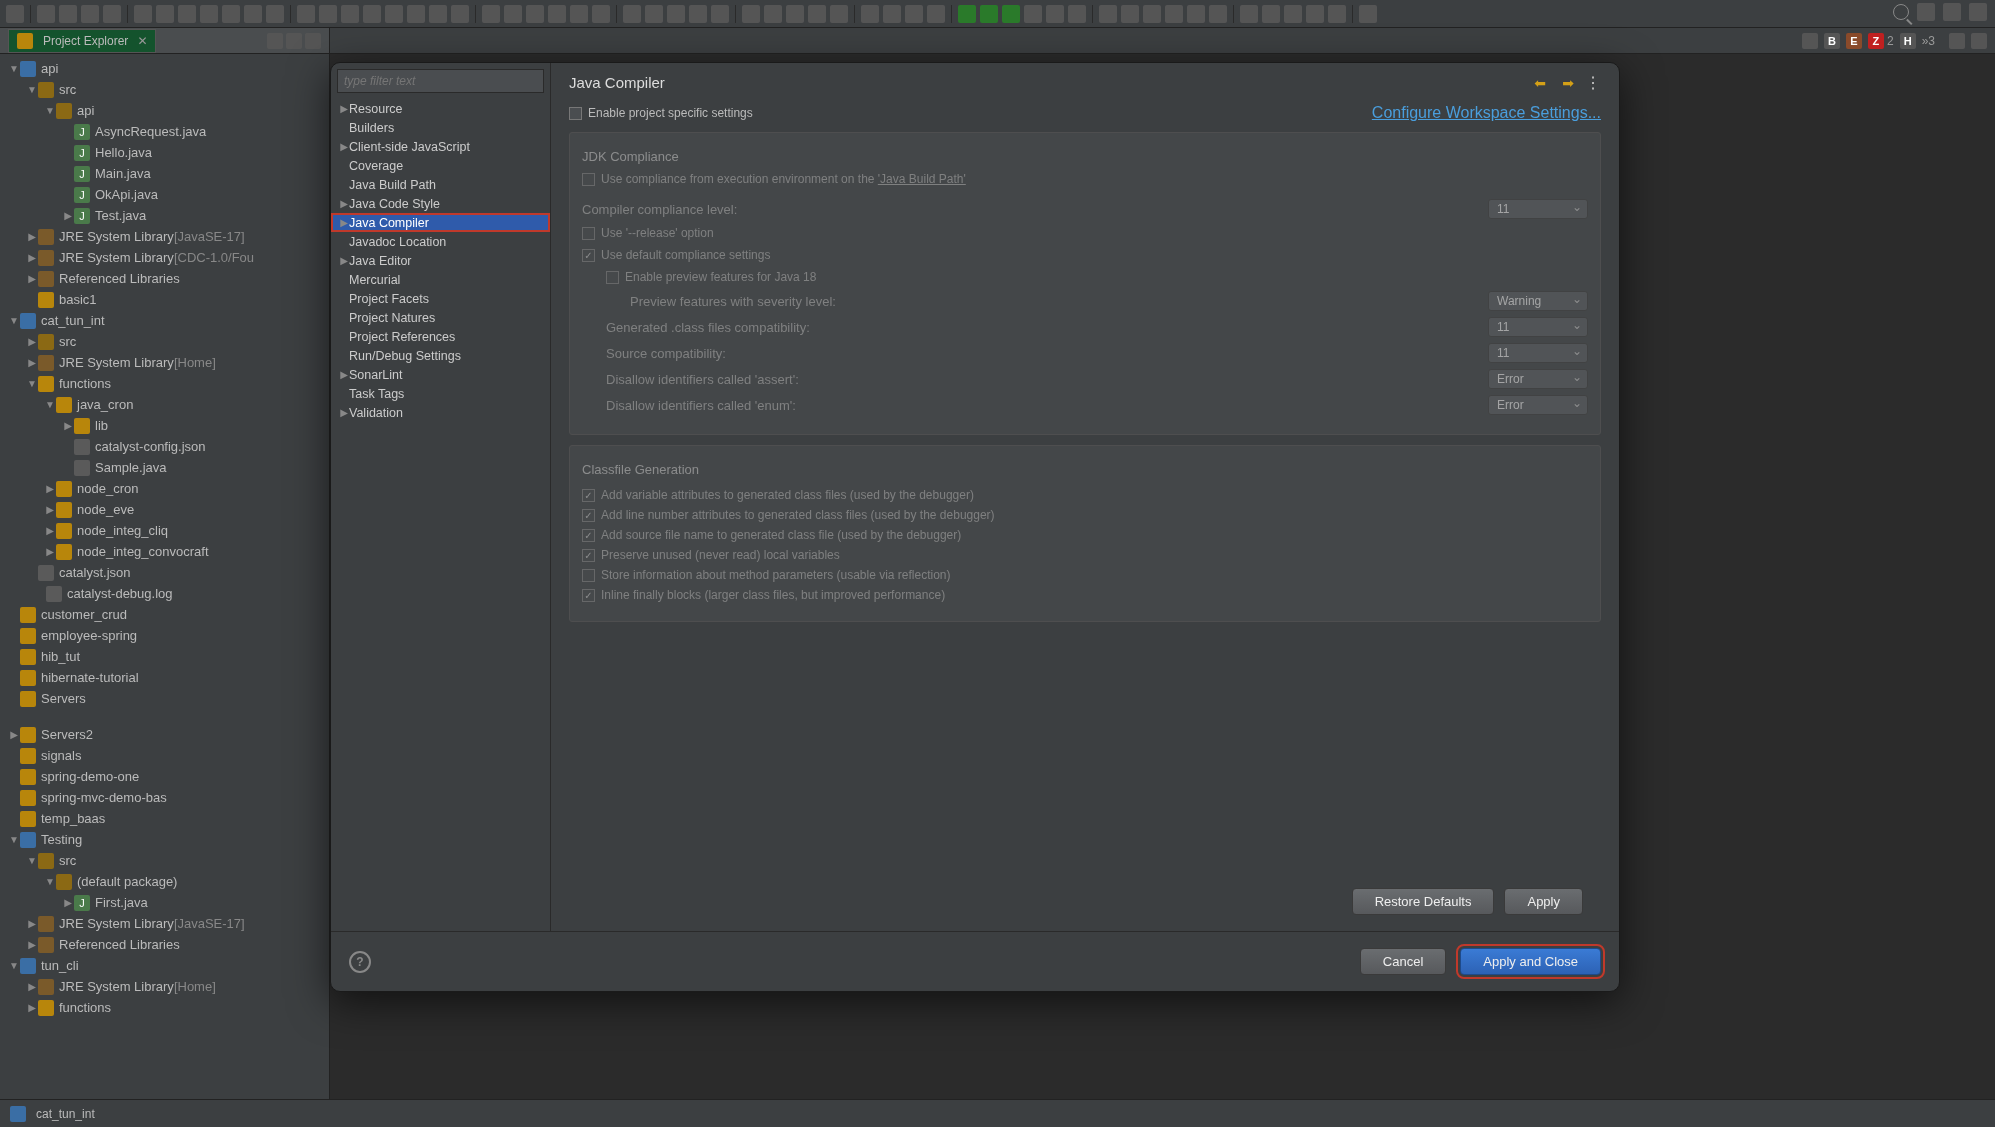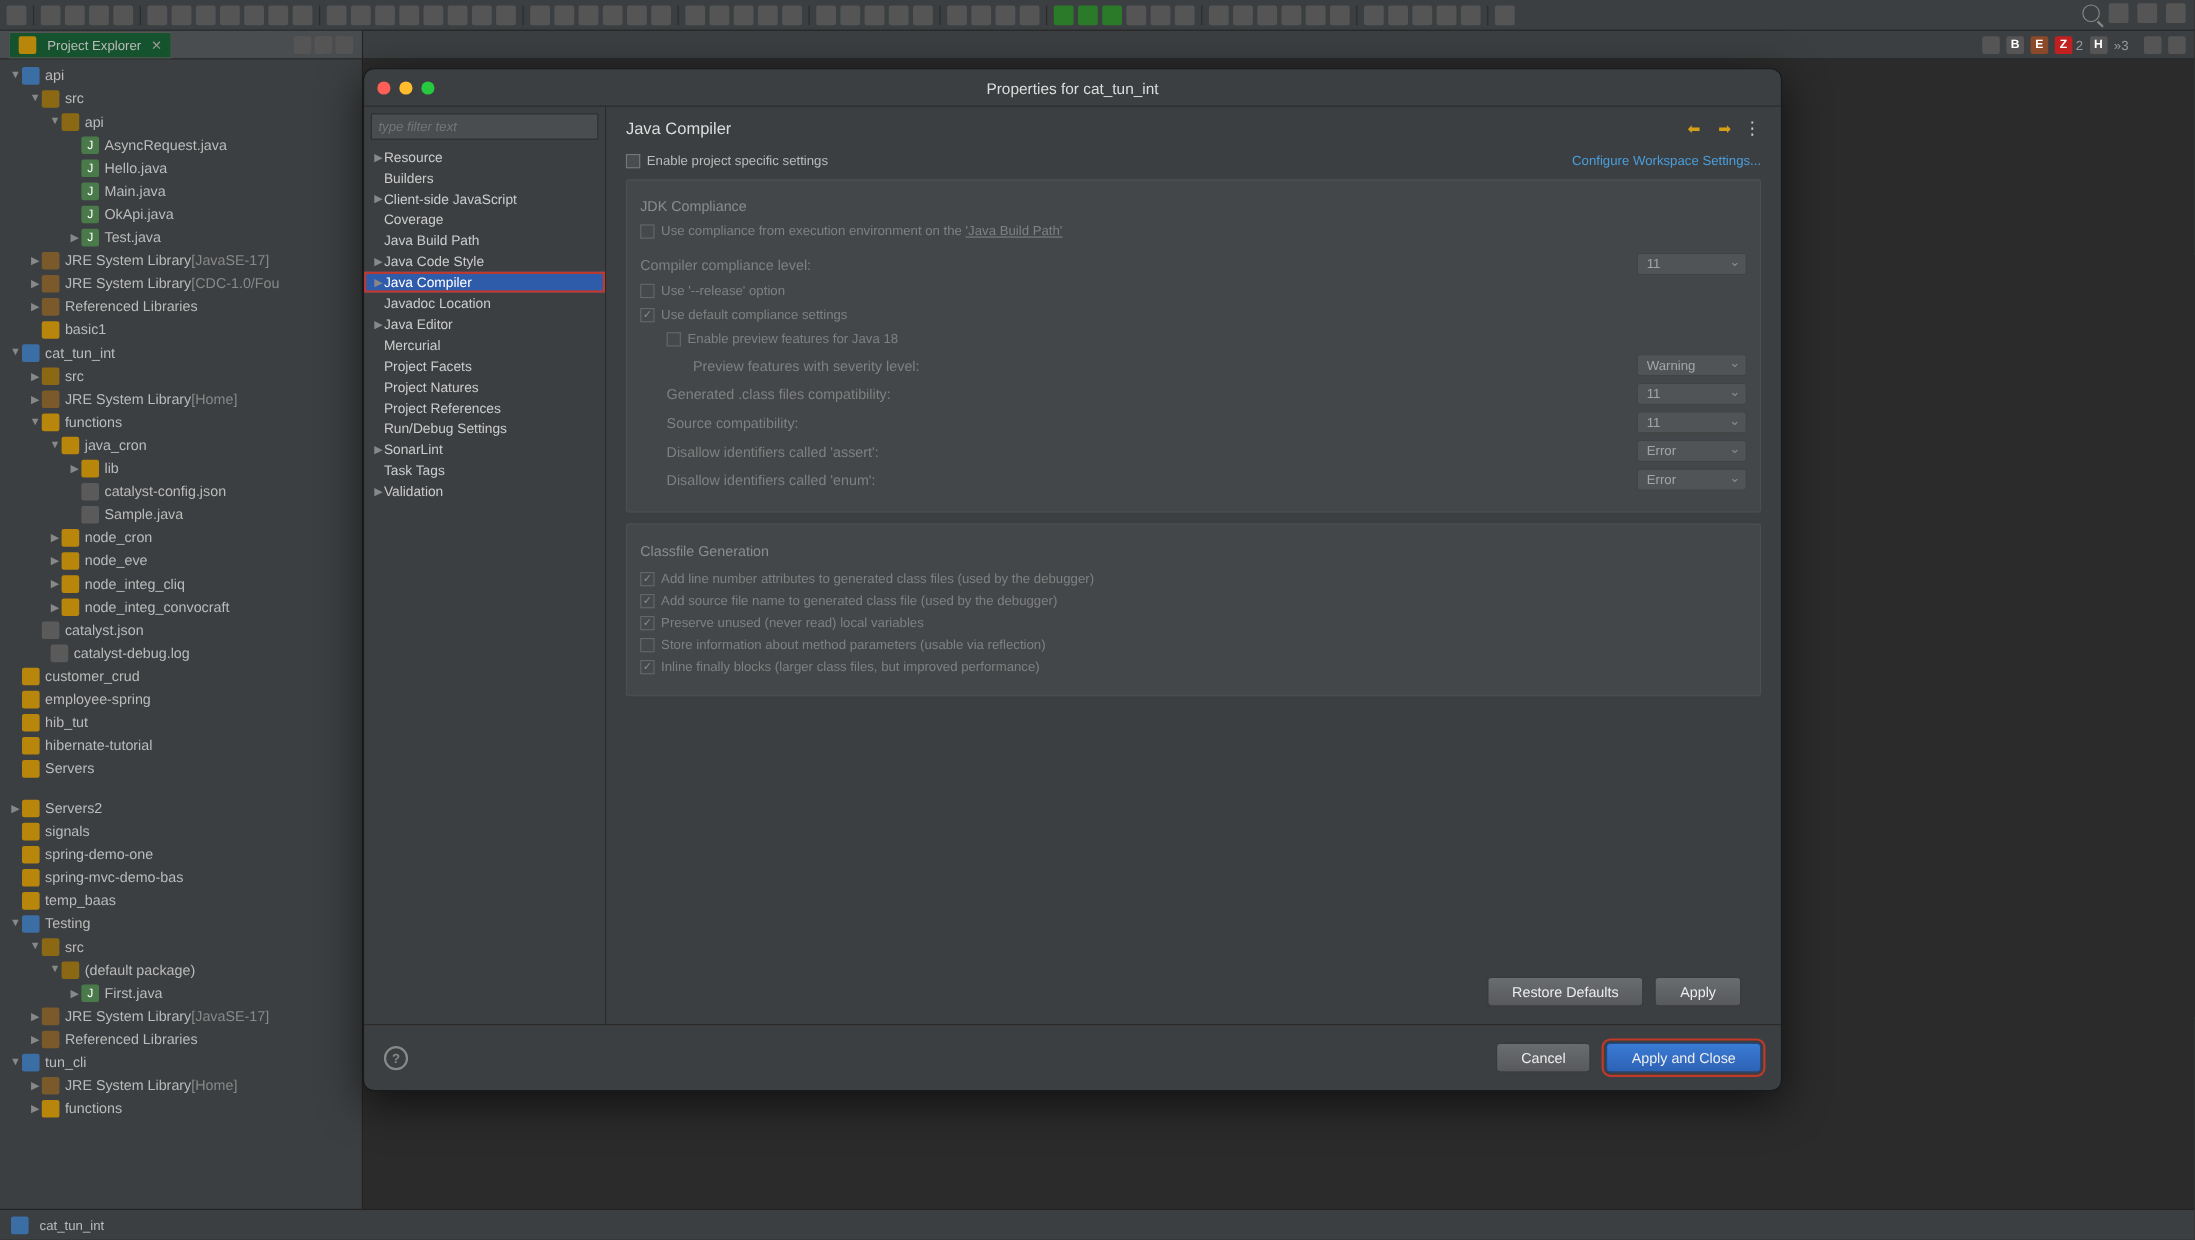--- a/index.html
+++ b/index.html
@@ -73,21 +73,21 @@
 .main-header { display: flex; align-items: center; justify-content: space-between; margin-bottom: 12px; }
 .main-title { font-size: 15px; color: #ddd; font-weight: 500; }
 .main-nav { display: flex; gap: 6px; align-items: center; }
 .nav-arrow { width: 22px; height: 18px; display: inline-flex; align-items: center; justify-content: center; color: #d4a017; font-size: 14px; }
 .nav-menu { color: #ccc; font-size: 16px; }
 
 .top-row { display: flex; justify-content: space-between; align-items: center; margin-bottom: 10px; }
 .checkbox-row { display: flex; align-items: center; gap: 6px; }
 .chk { width: 13px; height: 13px; border: 1px solid #777; background: #4a4d50; display: inline-flex; align-items: center; justify-content: center; font-size: 10px; color: #aaa; }
 .chk.checked::before { content: "✓"; }
-.link-text { color: #4a9edc; cursor: pointer; font-size: 12px; }
+.link-text { color: #4a9edc; text-decoration: underline; cursor: pointer; font-size: 16px; }
 
 .section-group { border: 1px solid #555; background: #484b4d; padding: 16px 12px; margin-bottom: 10px; border-radius: 3px; }
 .group-title { font-size: 13px; color: #aaa; margin-bottom: 8px; }
 .field-row { display: flex; align-items: center; justify-content: space-between; padding: 3px 0; font-size: 13px; }
 .field-label { color: #999; }
 .field-label.indent1 { padding-left: 24px; }
 .field-label.indent2 { padding-left: 48px; }
 .combo { background: #5a5d60; border: 1px solid #444; padding: 2px 18px 2px 8px; color: #ccc; font-size: 12px; min-width: 100px; position: relative; border-radius: 3px; }
 .combo::after { content: "⌄"; position: absolute; right: 5px; top: 0; color: #aaa; }
 
@@ -458,28 +458,20 @@
 </div>
 
 <div class="status-bar">
   <div class="status-proj">
     <span class="t-ico ico-proj"></span>
     <span>cat_tun_int</span>
   </div>
 </div>
 
 <div class="dialog">
-  <div class="dialog-title">
-    <div class="win-ctrl">
-      <span class="win-dot win-close"></span>
-      <span class="win-dot win-min"></span>
-      <span class="win-dot win-max"></span>
-    </div>
-    <span class="dialog-title-text">Properties for cat_tun_int</span>
-  </div>
   <div class="dialog-body">
     <div class="dialog-sidebar">
       <input class="filter-input" placeholder="type filter text" style="">
       <div class="cat-list" id="cat-list">
           <div class="cat-row">
             <span class="arrow closed"></span>
             <span class="cat-label">Resource</span>
           </div>
           <div class="cat-row">
             <span class="arrow none"></span>
@@ -606,20 +598,24 @@
         <div class="field-row">
           <span class="field-label indent1">Disallow identifiers called 'enum':</span>
           <span class="combo">Error</span>
         </div>
       </div>
 
       <div class="section-group disabled">
         <div class="group-title">Classfile Generation</div>
         <div class="checkbox-row" style="padding:3px 0">
             <span class="chk checked"></span>
+            <span class="field-label">Add variable attributes to generated class files (used by the debugger)</span>
+          </div>
+        <div class="checkbox-row" style="padding:3px 0">
+            <span class="chk checked"></span>
             <span class="field-label">Add line number attributes to generated class files (used by the debugger)</span>
           </div>
         <div class="checkbox-row" style="padding:3px 0">
             <span class="chk checked"></span>
             <span class="field-label">Add source file name to generated class file (used by the debugger)</span>
           </div>
         <div class="checkbox-row" style="padding:3px 0">
             <span class="chk checked"></span>
             <span class="field-label">Preserve unused (never read) local variables</span>
           </div>

